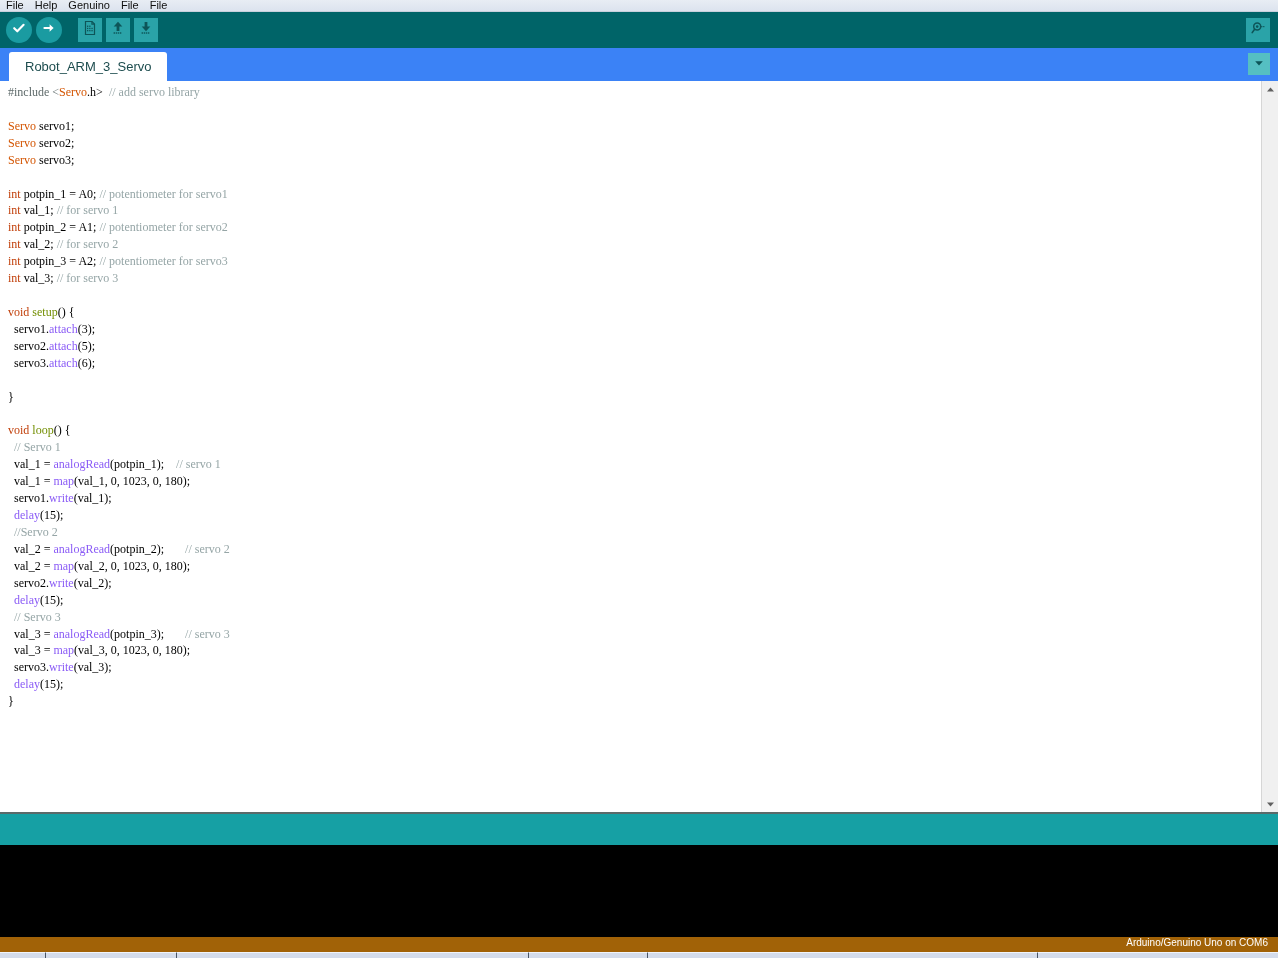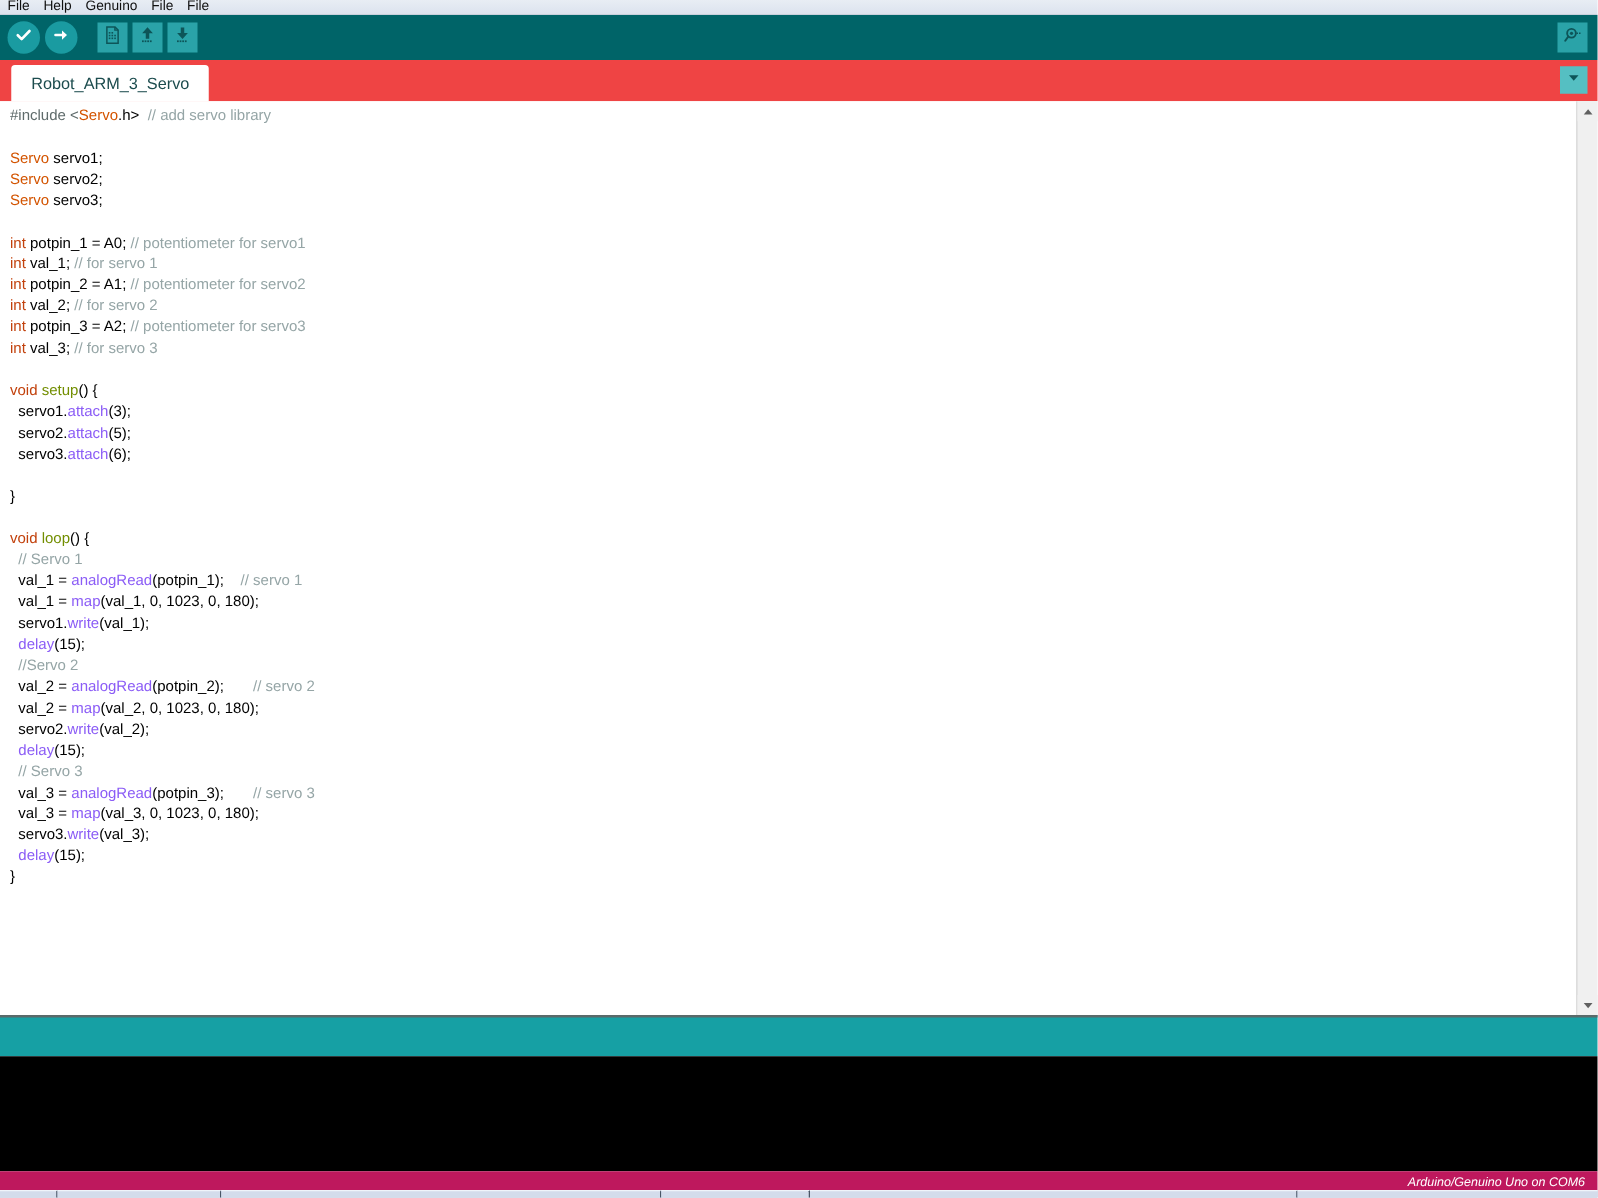--- a/index.html
+++ b/index.html
@@ -94,21 +94,21 @@
     justify-content: center;
     cursor: pointer;
   }
 
   
   .tabbar {
     position: absolute;
     top: 48px; left: 0;
     width: 1278px;
     height: 33px;
-    background: #ef4444;
+    background: #3b82f6;
     box-sizing: border-box;
   }
   .tab {
     position: absolute;
     left: 9px;
     top: 4px;
     height: 29px;
     background: #ffffff;
     border-radius: 3px 3px 0 0;
     display: flex;
@@ -144,21 +144,21 @@
     box-sizing: border-box;
     overflow: hidden;
   }
   .code {
     position: absolute;
     top: 0; left: 0;
     right: 18px;
     bottom: 0;
     padding: 3px 0 0 8px;
     box-sizing: border-box;
-    font-family: Liberation Sans, sans-serif;
+    font-family: Liberation Serif, serif;
     font-size: 12px;
     line-height: 16.92px;
     color: #000000;
     white-space: pre;
     overflow: hidden;
     cursor: text;
   }
   .k  { color: #c2410c; }            
   .pp { color: #5f6b6b; }            
   .ty { color: #d35400; }            
@@ -225,25 +225,24 @@
     overflow: hidden;
     white-space: pre;
   }
 
   
   .statusbar {
     position: absolute;
     top: 937px; left: 0;
     width: 1278px;
     height: 15px;
-    background: #be185d;
-    box-sizing: border-box;
-    display: flex;
-    align-items: flex-end;
-    font-style: italic;
+    background: #a16207;
+    box-sizing: border-box;
+    display: flex;
+    align-items: flex-start;
   }
   .sb-left {
     font-size: 10px;
     color: #cfe8e8;
     padding-left: 8px;
     font-family: "Liberation Sans", sans-serif;
   }
   .sb-right {
     margin-left: auto;
     font-size: 10px;

